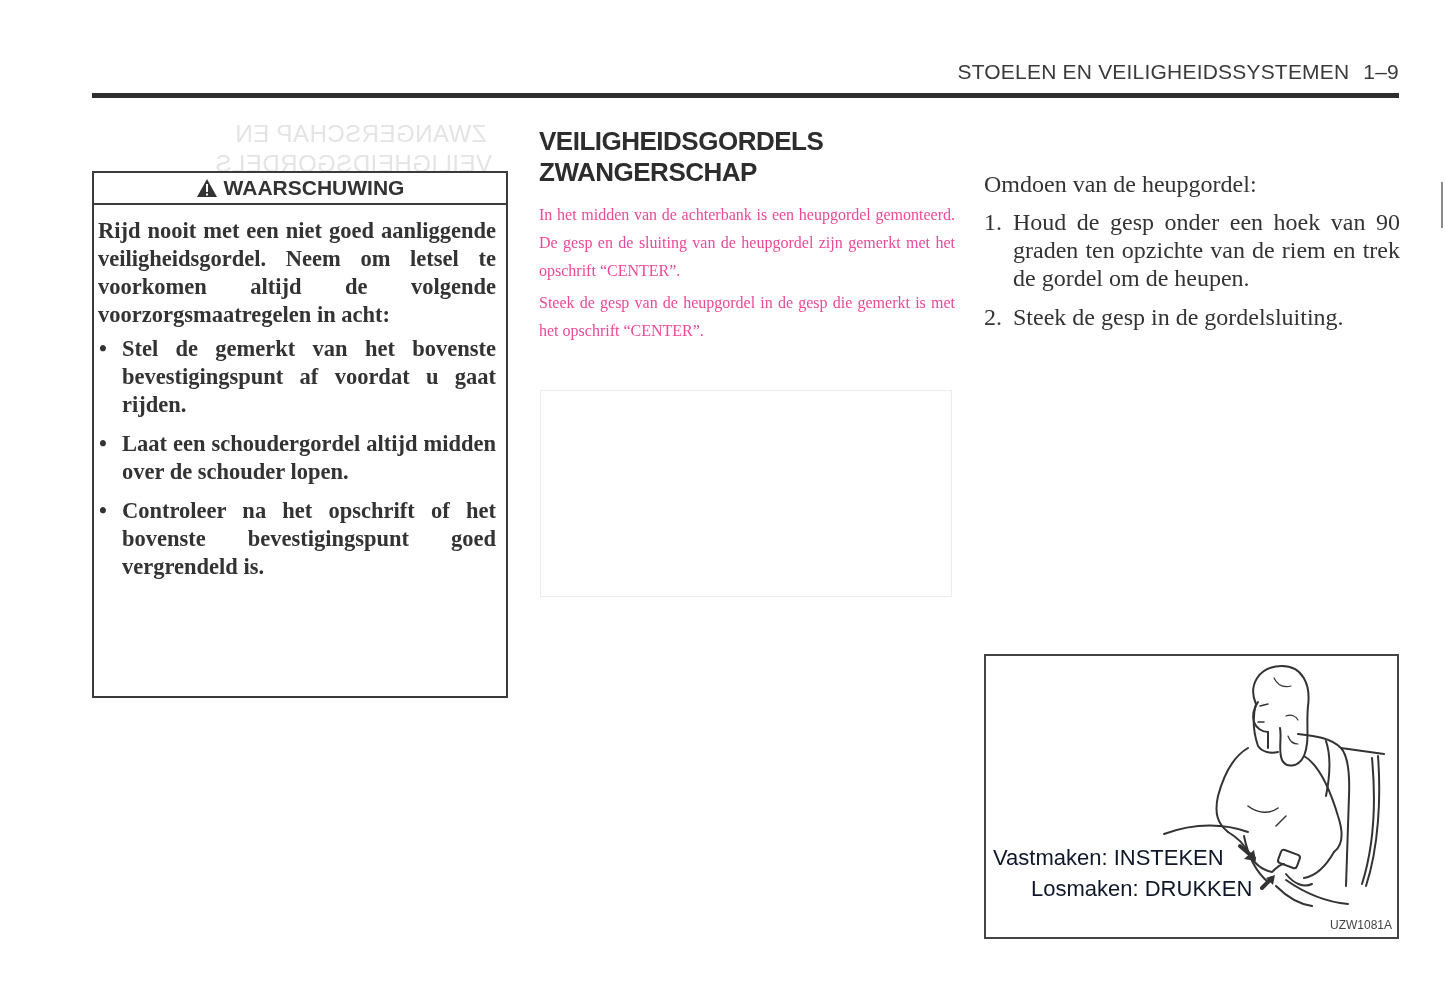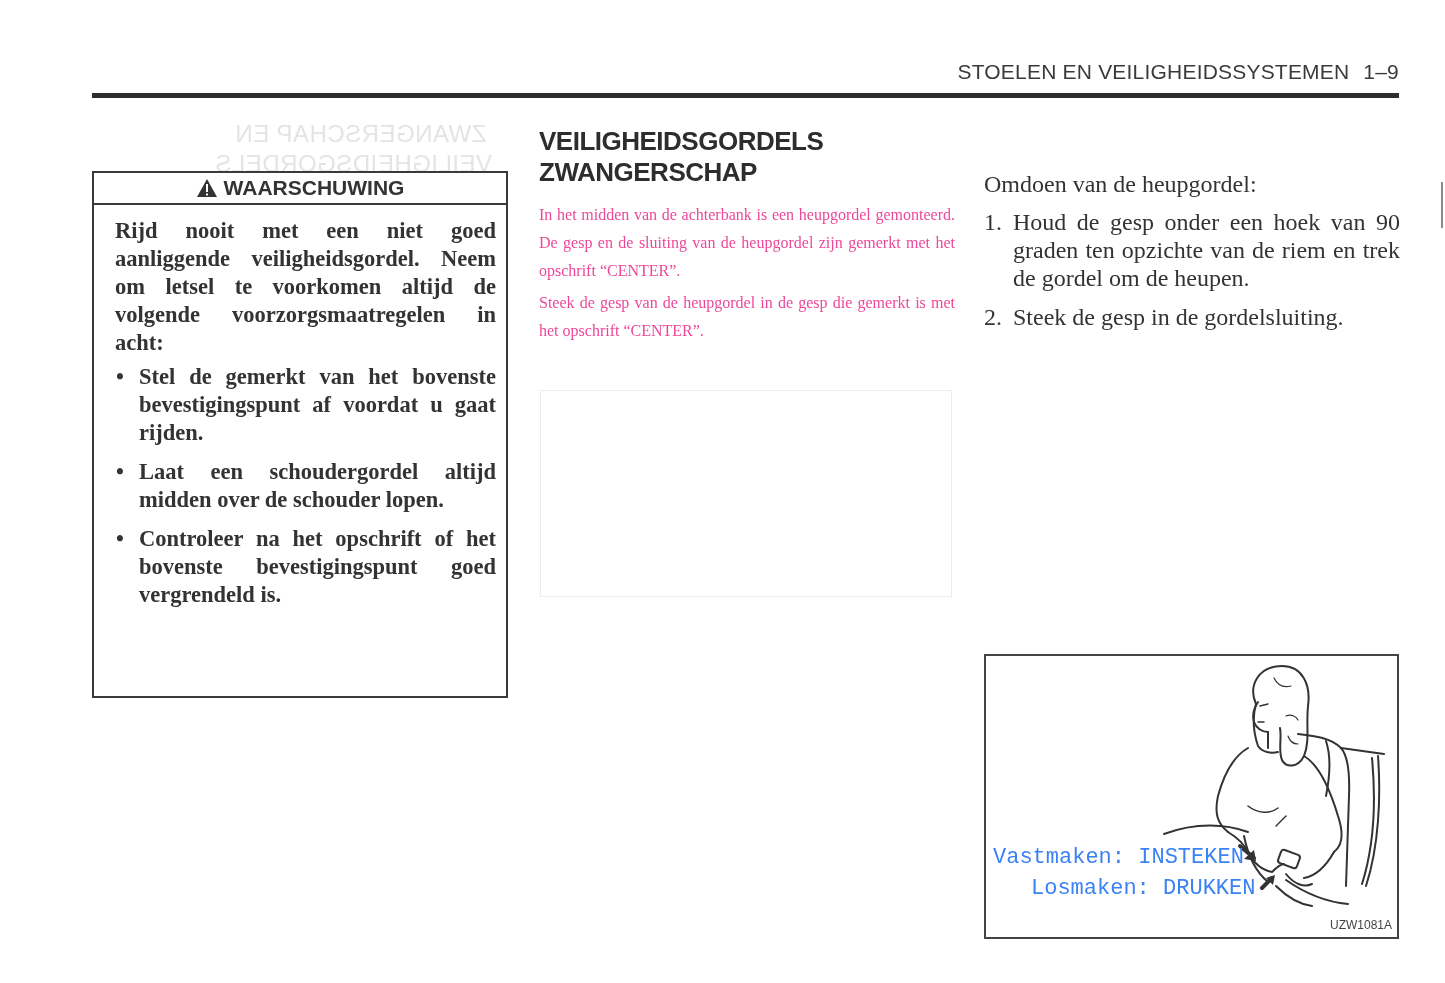--- a/index.html
+++ b/index.html
@@ -40,21 +40,21 @@
     position:absolute; left:92px; top:171px; width:416px; height:527px;
     border:2px solid #3a3a3a; box-sizing:border-box; background:transparent;
   }
   .warning-header {
     height:32px; border-bottom:2px solid #3a3a3a; box-sizing:border-box;
     display:flex; align-items:center; justify-content:center;
     font-family:"Liberation Sans", sans-serif; font-weight:bold; font-size:21px; color:#333;
   }
   .warning-header svg { margin-right:6px; }
   .warning-body {
-    padding:12px 10px 0 21px;
+    padding:12px 10px 0 4px;
     font-family:"Liberation Serif", serif; font-weight:bold; font-size:22.5px; line-height:28px;
     color:#333; text-align:justify;
   }
   .warning-body p { margin:0; }
   .warning-list { list-style:none; margin:6px 0 0 0; padding:0; }
   .warning-list li { position:relative; padding-left:24px; margin-bottom:11px; }
   .warning-list li .bullet { position:absolute; left:1px; top:0; }
   .warning-closing { margin-top:2px !important; }
 
   
@@ -80,21 +80,21 @@
   .steps li { position:relative; padding-left:29px; margin-bottom:11px; text-align:justify; }
   .steps li .num { position:absolute; left:0; top:0; }
 
   
   .figure-box {
     position:absolute; left:984px; top:654px; width:415px; height:285px;
     border:2px solid #444; box-sizing:border-box; background:#fff;
   }
   .figure-box svg.illus { position:absolute; left:0; top:0; }
   .fig-label-1, .fig-label-2 {
-    position:absolute; font-family:Liberation Mono, monospace; font-size:22px; color:#3b82f6; white-space:nowrap;
+    position:absolute; font-family:Liberation Sans, sans-serif; font-size:22px; color:#0f172a; white-space:nowrap;
   }
   .fig-label-1 { left:7px; top:189px; }
   .fig-label-2 { left:45px; top:220px; }
   .fig-code {
     position:absolute; right:5px; bottom:5px;
     font-family:"Liberation Sans", sans-serif; font-size:12px; color:#444;
   }
 </style>
 </head>
 <body>

